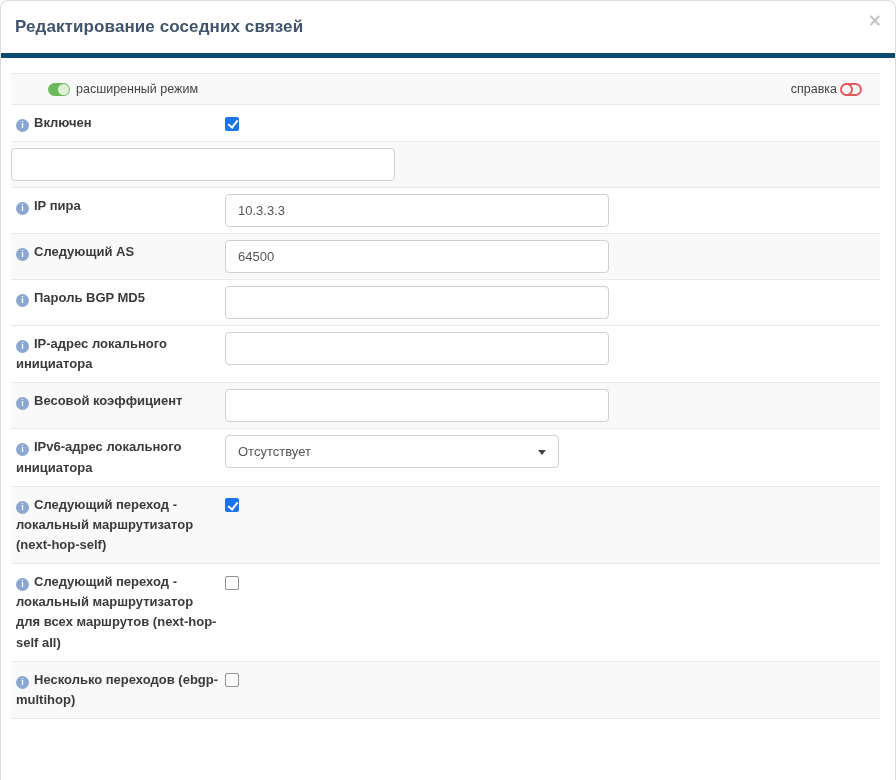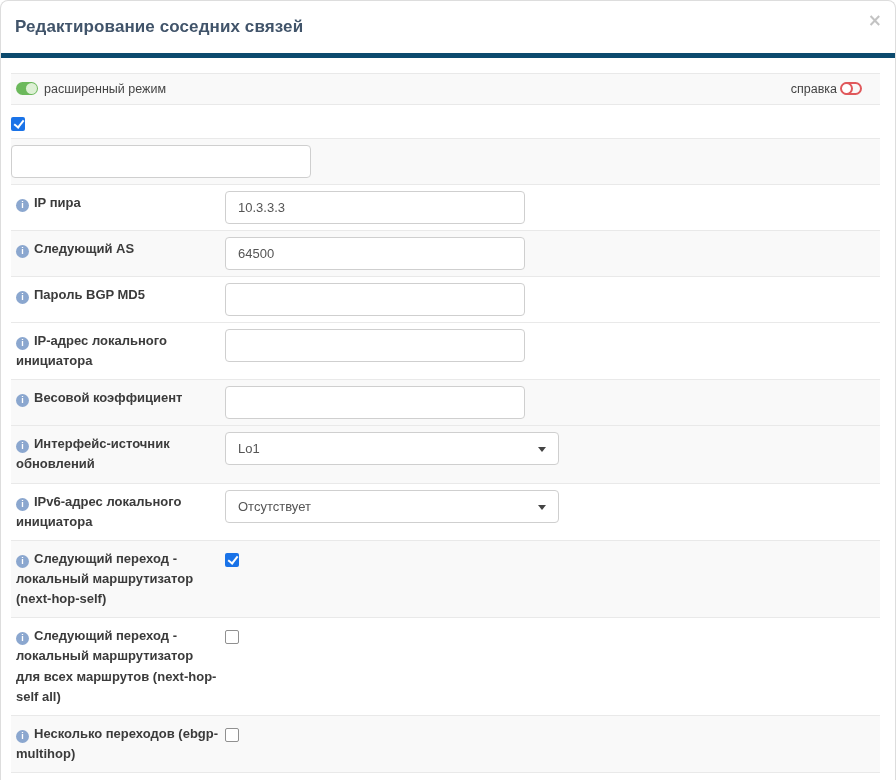--- a/index.html
+++ b/index.html
@@ -37,21 +37,21 @@
   }
   .form-row.striped { background:#f9f9f9; }
 
   
   .options-row {
     height:31px;
     align-items:center;
     justify-content:space-between;
     padding:0 18px 0 5px;
   }
-  .adv-mode, .help-toggle { display:flex; cursor:pointer; }
+  .adv-mode, .help-toggle { display:flex; align-items:center; cursor:pointer;margin-left:32px; }
   .opt-label { font-size:12.5px; color:#444; }
   .toggle-on {
     position:relative; display:inline-block;
     width:22px; height:13px; border-radius:7px;
     background:var(--c-toggle-on,#6cb95c);
     margin-right:6px;
   }
   .toggle-on .knob {
     position:absolute; right:1px; top:1px;
     width:11px; height:11px; border-radius:50%;
@@ -85,21 +85,21 @@
     border-radius:50%;
     background:var(--c-info,#8ba7cf);
     color:#fff; font-size:9px; font-weight:bold;
     text-align:center; line-height:13px;
     margin-right:5px; vertical-align:-1px;
   }
   .row-control { flex:1; padding:6px 0 6px 0; }
   .row-control.cb-cell { padding-top:9px; }
 
   .text-input {
-    width:300px; height:33px;
+    width:384px; height:33px;
     border:1px solid #cfcfcf; border-radius:4px;
     padding:0 12px; font-size:13px; color:#555;
     font-family:"Liberation Sans", sans-serif;
     background:#fff; outline:none;
   }
   .select-box {
     width:334px; height:33px;
     border:1px solid #cfcfcf; border-radius:4px;
     background:#fff; cursor:pointer;
     display:flex; align-items:center;
@@ -146,20 +146,21 @@
       <div class="help-toggle">
         <span class="opt-label">справка</span>
         <span class="toggle-off">
             <span class="pill"></span>
             <span class="knob"></span>
           </span>
       </div>
     </div>
     <div id="rows-host">
         <div class="form-row field-row">
+          <div class="row-label"><span class="info-icon">i</span><span class="label-text">Включен</span></div>
           <div class="row-control cb-cell"><span class="checkbox checked"></span></div>
         </div>
         <div class="form-row field-row striped">
           <div class="row-control"><input type="text" class="text-input" value="" style=""></div>
         </div>
         <div class="form-row field-row">
           <div class="row-label"><span class="info-icon">i</span><span class="label-text">IP пира</span></div>
           <div class="row-control"><input type="text" class="text-input" value="10.3.3.3" style=""></div>
         </div>
         <div class="form-row field-row striped">
@@ -170,29 +171,20 @@
           <div class="row-label"><span class="info-icon">i</span><span class="label-text">Пароль BGP MD5</span></div>
           <div class="row-control"><input type="text" class="text-input" value="" style=""></div>
         </div>
         <div class="form-row field-row">
           <div class="row-label"><span class="info-icon">i</span><span class="label-text">IP-адрес локального инициатора</span></div>
           <div class="row-control"><input type="text" class="text-input" value="" style=""></div>
         </div>
         <div class="form-row field-row striped">
           <div class="row-label"><span class="info-icon">i</span><span class="label-text">Весовой коэффициент</span></div>
           <div class="row-control"><input type="text" class="text-input" value="" style=""></div>
-        </div>
-        <div class="form-row field-row striped">
-          <div class="row-label"><span class="info-icon">i</span><span class="label-text">Интерфейс-источник обновлений</span></div>
-          <div class="row-control">
-            <div class="select-box">
-              <span class="select-value">Lo1</span>
-              <span class="caret"></span>
-            </div>
-          </div>
         </div>
         <div class="form-row field-row">
           <div class="row-label"><span class="info-icon">i</span><span class="label-text">IPv6-адрес локального инициатора</span></div>
           <div class="row-control">
             <div class="select-box">
               <span class="select-value">Отсутствует</span>
               <span class="caret"></span>
             </div>
           </div>
         </div>

